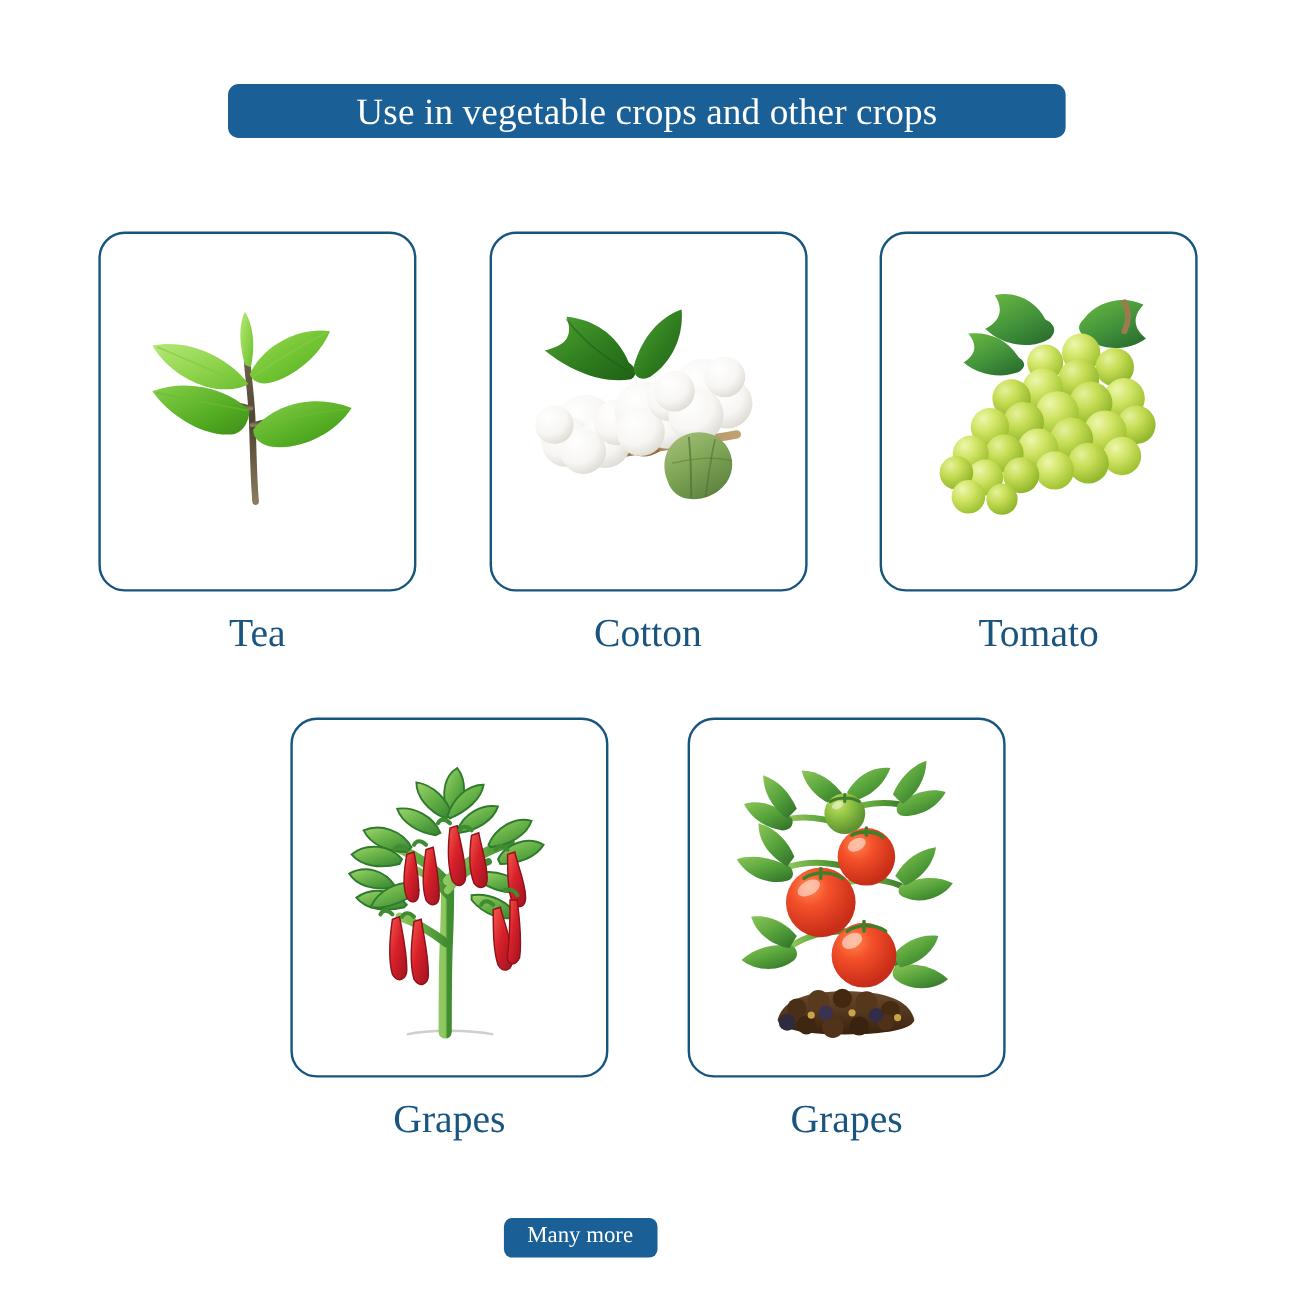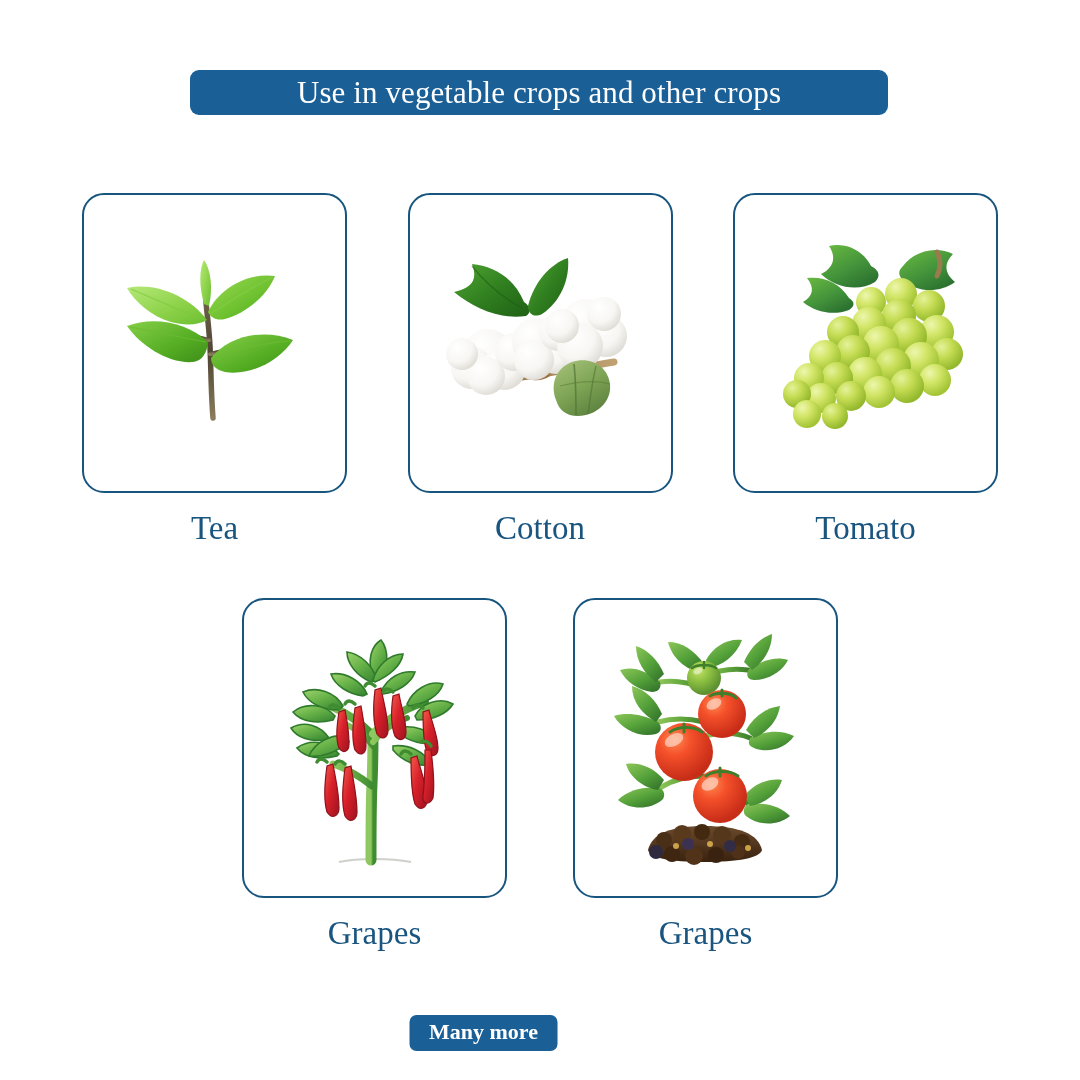--- a/index.html
+++ b/index.html
@@ -102,26 +102,25 @@
   .many-more-button {
     position: absolute;
     left: 50%;
     transform: translateX(-50%);
     top: 1015px;
     padding: 5px 20px 7px 20px;
     background: #1a5f96;
     border: none;
     border-radius: 7px;
     color: #ffffff;
-    font-size: 22px;
+    font-size: 19px;
     line-height: 1.1;
     font-family: "Liberation Serif", "DejaVu Serif", serif;
     cursor: pointer;
     white-space: nowrap;
-    font-weight: bold;
   }
 </style>
 </head>
 <body>
 
 <div class="page">
 
   <div class="title-banner">
     <span class="title-banner-text">Use in vegetable crops and other crops</span>
   </div>

